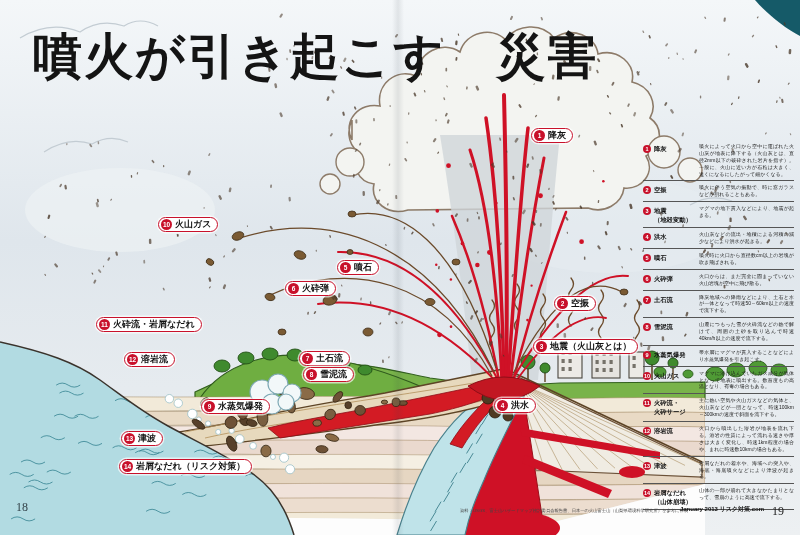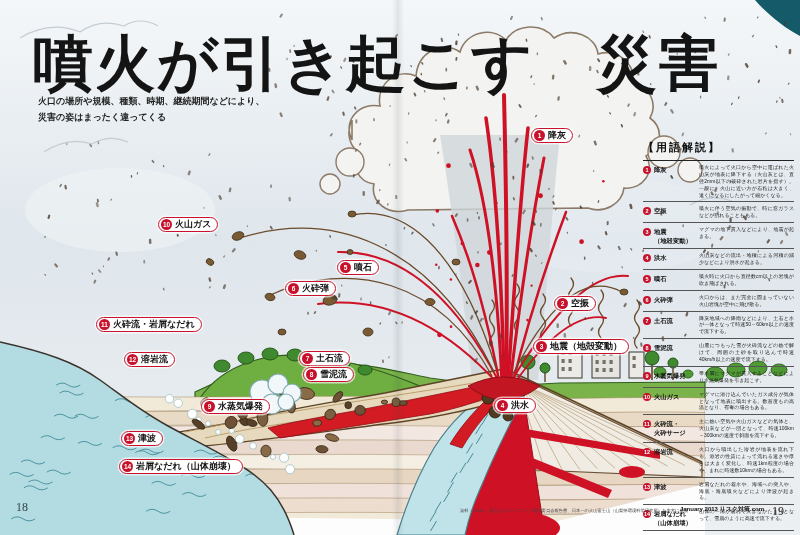--- a/index.html
+++ b/index.html
@@ -6,21 +6,21 @@
   body{width:800px;height:535px;overflow:hidden;background:#fff;font-family:"Liberation Sans",sans-serif;}
   #page{position:relative;width:800px;height:535px;background:#fff;}
   #scene{position:absolute;left:0;top:0;width:800px;height:535px;}
 
   
   .gutter{position:absolute;left:392px;top:0;width:12px;height:535px;pointer-events:none;
     background:linear-gradient(90deg,rgba(0,0,0,0) 0%,rgba(50,60,70,.10) 50%,rgba(0,0,0,0) 100%);}
 
   
   .title{position:absolute;left:33px;top:24px;margin:0;font-family:"Liberation Serif","DejaVu Serif",serif;
-    font-weight:700;font-size:60px;letter-spacing:2px;color:#141414;white-space:nowrap;}
+    font-weight:700;font-size:49px;letter-spacing:2px;color:#141414;white-space:nowrap;}
   .subtitle{position:absolute;left:38px;top:94px;font-size:9px;font-weight:700;color:#222;line-height:1.75;white-space:pre-line;}
 
   
   .pill{position:absolute;display:inline-flex;align-items:center;gap:3px;background:#fff;
     border:1.6px solid #c8112b;border-radius:9px;padding:1px 6px 1px 2px;
     font-weight:700;font-size:9px;color:#111;white-space:nowrap;line-height:1.2;
     box-shadow:0 0 0 1.5px rgba(255,255,255,.65);}
   .pill-num{flex:0 0 auto;width:11px;height:11px;border-radius:50%;background:#c8112b;color:#fff;
     font-size:6.5px;display:flex;align-items:center;justify-content:center;font-weight:700;}
 
@@ -634,37 +634,35 @@
         <rect x="476.83024406433105" y="309.86091446876526" width="1.962811181545258" height="4.143712494373322" rx="0.8723605251312258" fill="#4a392a" opacity="0.84" transform="rotate(37.9 476.8 309.9)"></rect>
         <rect x="640.031623840332" y="342.7349729537964" width="2.0381054019927984" height="4.302666959762574" rx="0.9058246231079103" fill="#4a392a" opacity="0.66" transform="rotate(-7.9 640.0 342.7)"></rect>
         <rect x="388.7727737426758" y="356.046628177166" width="1.0006627249717712" height="2.112510197162628" rx="0.4447389888763428" fill="#4a392a" opacity="0.67" transform="rotate(17.5 388.8 356.0)"></rect>
         <rect x="637.8079414367676" y="302.06994009017944" width="2.1902164417505268" height="4.623790265917778" rx="0.9734295296669008" fill="#4a392a" opacity="0.77" transform="rotate(-37.8 637.8 302.1)"></rect>
       </g>
   </svg>
 
   <div class="gutter"></div>
 
   <h1 class="title">噴火が引き起こす　災害</h1>
-  <div class="subtitle" style="white-space: pre-line;">火口の場所や規模、種類、時期、継続期間などにより、
-災害の姿はまったく違ってくる</div>
 
   <div id="labels">
   <div class="pill" style="left: 531px; top: 128px;">
     <span class="pill-num">1</span>
     <span class="pill-text">降灰</span>
   </div>
 
   <div class="pill" style="left: 554px; top: 296px;">
     <span class="pill-num">2</span>
     <span class="pill-text">空振</span>
   </div>
 
   <div class="pill" style="left: 533px; top: 339px;">
     <span class="pill-num">3</span>
-    <span class="pill-text">地震（地殻変動）</span>
+    <span class="pill-text">地震（火山灰とは）</span>
   </div>
 
   <div class="pill" style="left: 494px; top: 398px;">
     <span class="pill-num">4</span>
     <span class="pill-text">洪水</span>
   </div>
 
   <div class="pill" style="left: 337px; top: 260px;">
     <span class="pill-num">5</span>
     <span class="pill-text">噴石</span>
@@ -705,26 +703,25 @@
     <span class="pill-text">溶岩流</span>
   </div>
 
   <div class="pill" style="left: 121px; top: 431px;">
     <span class="pill-num">13</span>
     <span class="pill-text">津波</span>
   </div>
 
   <div class="pill" style="left: 119px; top: 459px;">
     <span class="pill-num">14</span>
-    <span class="pill-text">岩屑なだれ（山体崩壊）</span>
+    <span class="pill-text">岩屑なだれ（リスク対策）</span>
   </div>
 </div>
 
   <aside class="glossary">
-    <div class="g-header">【用語解説】</div>
     <div id="glossary-list">
   <div class="g-entry">
     <div class="g-term-col">
       <span class="num-badge">1</span>
       <span class="g-term">降灰</span>
     </div>
     <div class="g-desc">噴火によって火口から空中に運ばれた火山灰が地表に降下する（火山灰とは、直径2mm以下の破砕された岩片を指す）。一般に、火山に近い方が石粒は大きく、遠くになるにしたがって細かくなる。</div>
   </div>
 
   <div class="g-entry">

